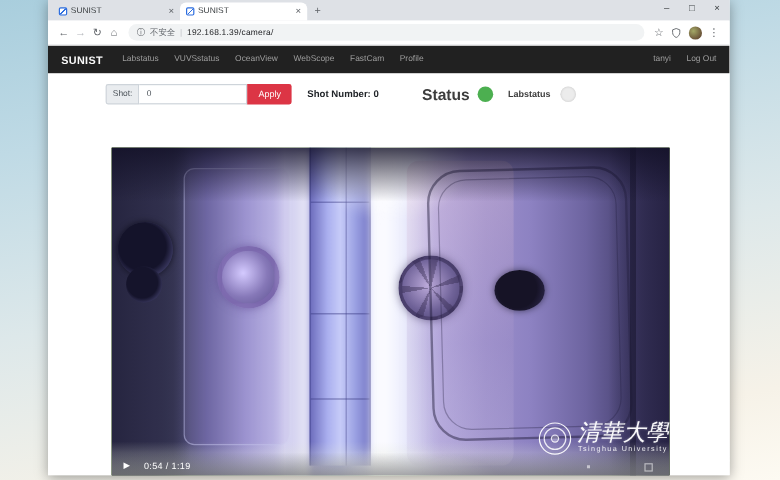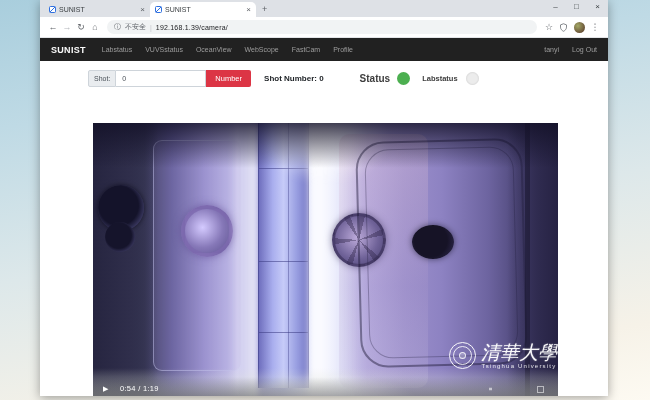--- a/index.html
+++ b/index.html
@@ -46,21 +46,21 @@
   .heading { font-size:8px; color:#383838; margin-bottom:8px; }
   .controls-row { display:flex; align-items:center; margin-bottom:8px; height:18px; }
   .input-group { display:flex; height:17px; }
   .ig-prepend { font-size:7px; color:#495057; background:#e9ecef; border:1px solid #ced4da;
                 border-radius:2px 0 0 2px; padding:0 5px; display:flex; align-items:center; }
   .shot-input { width:90px; height:17px; border:1px solid #ced4da; border-left:none; font-size:7px;
                 padding:0 6px; color:#495057; outline:none; font-family:"Liberation Sans",sans-serif; }
   .apply-btn { background:#dc3545; color:#fff; border:none; font-size:7.5px; padding:0 9px;
                border-radius:0 2px 2px 0; font-family:"Liberation Sans",sans-serif; }
   .shot-number { font-size:8px; font-weight:bold; color:#212529; margin-left:13px; }
-  .status-label { font-size:10px; font-weight:bold; color:#3d3d3d; margin-left:36px; }
+  .status-label { font-size:13px; font-weight:bold; color:#3d3d3d; margin-left:36px; }
   .au-label { font-size:7.5px; font-weight:bold; color:#3d3d3d; margin-left:12px; }
   .dot { width:13px; height:13px; border-radius:50%; flex:none; }
   .dot.green { background:#4caf50; margin-left:7px; }
   .dot.gray { background:#ececec; box-shadow:inset 0 0 2px rgba(0,0,0,.18); margin-left:8px; }
 
   
   .video { position:relative; width:465px; height:282px; margin-left:5px; background:#4d7c0f; overflow:hidden;margin-top:36px; }
   .video * { position:absolute; }
   .pl-base { inset:0;
     background:linear-gradient(90deg,#1e1e32 0%,#2e2e49 5%,#3a3a58 11%,#655f9a 17%,#9b93cf 24%,
@@ -137,21 +137,21 @@
   .wm-mid { margin-left:5px; text-align:center; }
   .wm-cn { font-size:19px; line-height:1; color:rgba(255,255,255,.96);
            font-family:"DejaVu Serif", serif; font-style:italic; white-space:nowrap;
            text-shadow:0 0 2px rgba(255,255,255,.35); }
   .wm-en { font-size:6px; color:rgba(255,255,255,.88); letter-spacing:1.2px; margin-top:1px; white-space:nowrap; }
   .wm-sep { width:1.5px; height:21px; background:rgba(255,255,255,.8); margin:0 8px 0 10px; flex:none; }
   .wm-news { text-align:center; }
   .wm-news-cn { font-size:15px; line-height:1.1; font-weight:bold; color:transparent;
     -webkit-text-stroke:.7px rgba(255,255,255,.9); white-space:nowrap; }
   .wm-news-en { font-size:10px; line-height:1; font-weight:bold; color:transparent;
-    -webkit-text-stroke:.7px rgba(255,255,255,.85); letter-spacing:.5px; }
+    -webkit-text-stroke:.7px rgba(255,255,255,.85); letter-spacing:.5px;margin-top:20px; }
 </style>
 </head>
 <body>
 
 <div class="scene">
 
   <div class="browser">
 
     <div class="tabstrip">
       <div class="tab">
@@ -205,21 +205,21 @@
           <span class="nav-link">Log Out</span>
         </span>
       </div>
 
       <div class="content">
 
         <div class="controls-row">
           <div class="input-group">
             <span class="ig-prepend">Shot:</span>
             <input class="shot-input" type="text" value="0" style="">
-            <button class="apply-btn">Number</button>
+            <button class="apply-btn">Apply</button>
           </div>
           <span class="shot-number">Shot Number: 0</span>
           <span class="status-label">Status</span>
           <span class="dot green"></span>
           <span class="au-label">Labstatus</span>
           <span class="dot gray"></span>
         </div>
 
         <div class="video">
           <div class="pl-base"></div>

